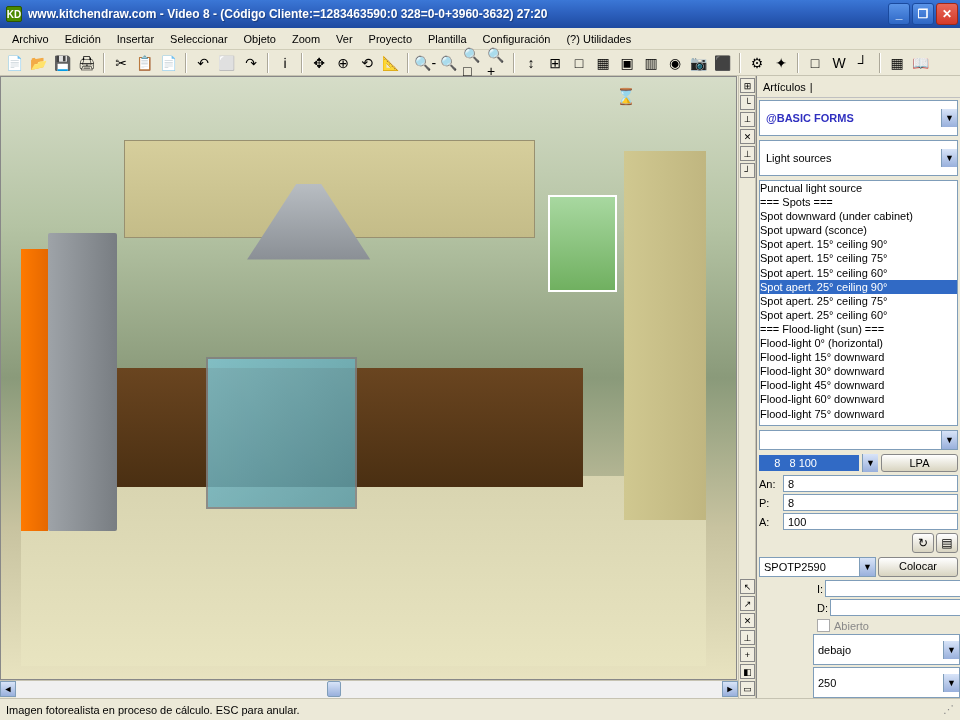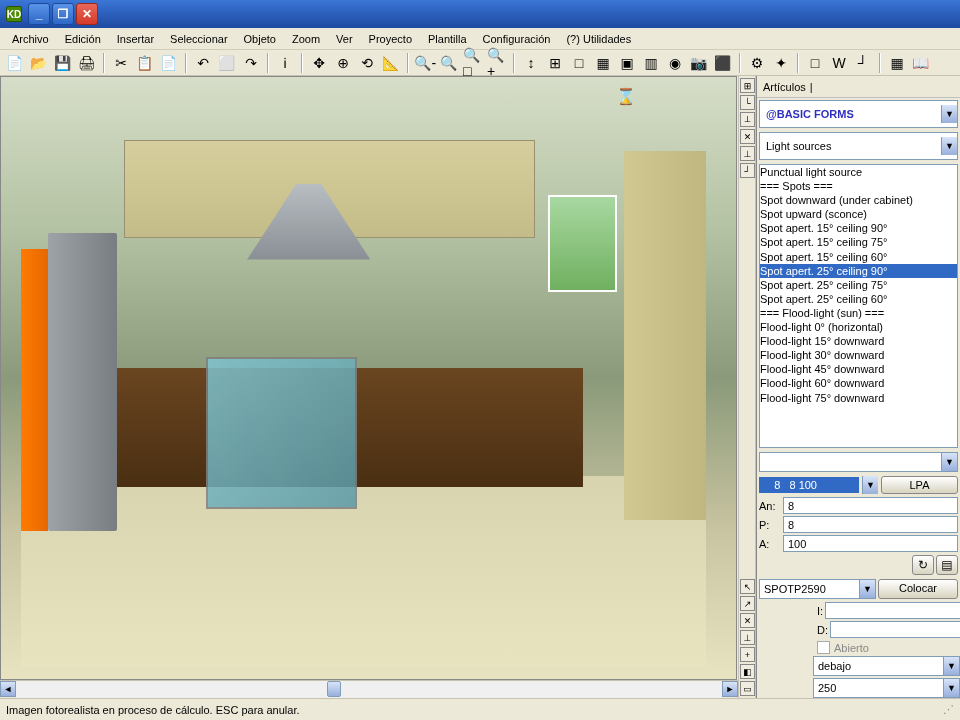--- a/index.html
+++ b/index.html
@@ -40,21 +40,21 @@
 .hourglass { position: absolute; top: 10px; right: 100px; font-size: 16px; }
 
 
 .vert-strip { width: 18px; background: #ECE9D8; border-left: 1px solid #c6c3b2; border-right: 1px solid #c6c3b2; display: flex; flex-direction: column; gap: 2px; padding: 2px 1px; }
 .vb { width: 15px; height: 15px; border: 1px solid #888; display: flex; align-items: center; justify-content: center; font-size: 9px; cursor: pointer; background: #f0ede0; }
 .vb.spacer { flex: 1; border: none; background: none; cursor: default; }
 
 
 .right-panel { width: 204px; background: #ECE9D8; display: flex; flex-direction: column; border-left: 1px solid #888; }
 .panel-header { height: 22px; background: #ECE9D8; padding: 2px 6px; border-bottom: 1px solid #c0c0c0; font-size: 11px; display: flex; align-items: center; }
-.panel-select { height: 28px; margin: 2px; display: flex; align-items: center; background: #fff; border: 1px solid #7f9db9; }
+.panel-select { height: 36px; margin: 2px; display: flex; align-items: center; background: #fff; border: 1px solid #7f9db9; }
 .panel-select span { flex: 1; padding: 0 6px; font-weight: bold; color: #3030c0; }
 .panel-select span.plain { font-weight: normal; color: #000; }
 .drop-arrow { width: 16px; height: 18px; background: linear-gradient(to bottom, #d8e4f8, #99b0dc); border-left: 1px solid #7f9db9; display: flex; align-items: center; justify-content: center; font-size: 9px; cursor: pointer; }
 .item-list { flex: 1; background: #fff; border: 1px solid #7f9db9; margin: 2px; overflow-y: scroll; font-size: 11px; }
 .item-list .li { padding: 1px 0; cursor: pointer; line-height: 1.1; }
 .item-list .li.selected { background: #316AC5; color: #fff; }
 .preview-strip { height: 20px; background: #fff; border: 1px solid #7f9db9; margin: 2px; display: flex; align-items: center; }
 .preview-drop { width: 16px; height: 18px; background: linear-gradient(to bottom, #d8e4f8, #99b0dc); border-left: 1px solid #7f9db9; display: flex; align-items: center; justify-content: center; font-size: 9px; cursor: pointer; }
 
 .lpa-row { display: flex; margin: 2px; gap: 3px; align-items: center; }
@@ -72,21 +72,21 @@
 .code-select { flex: 1; height: 20px; background: #fff; border: 1px solid #7f9db9; display: flex; align-items: center; }
 .code-select span { flex: 1; padding: 0 4px; font-size: 11px; }
 .place-btn { width: 80px; background: linear-gradient(to bottom, #fff, #d8d4c0); border: 1px solid #888; border-radius: 3px; font-size: 11px; cursor: pointer; text-align: center; padding: 2px 0; }
 
 .pos-row { display: flex; align-items: center; margin: 1px 2px; gap: 2px; }
 .pos-label { font-size: 11px; width: 14px; }
 .pos-input { flex: 1; height: 17px; background: #fff; border: 1px solid #7f9db9; padding: 0 4px; font-size: 11px; }
 
 .check-row { display: flex; align-items: center; margin: 2px 2px 2px 60px; gap: 4px; color: #888; }
 .checkbox { width: 13px; height: 13px; border: 1px solid #aaa; background: #fff; }
-.bottom-sel { height: 20px; background: #fff; border: 1px solid #7f9db9; display: flex; align-items: center; margin-left: 56px; }
+.bottom-sel { height: 31px; background: #fff; border: 1px solid #7f9db9; display: flex; align-items: center; margin-left: 56px; }
 .bottom-sel span { flex: 1; padding: 0 4px; font-size: 11px; }
 
 
 .hscroll { height: 18px; background: #ECE9D8; display: flex; border-top: 1px solid #c6c3b2; }
 .hscroll-btn { width: 16px; height: 16px; background: linear-gradient(to bottom, #d8e4f8, #99b0dc); border: 1px solid #7f9db9; display: flex; align-items: center; justify-content: center; font-size: 9px; cursor: pointer; }
 .hscroll-track { flex: 1; background: #f0f0f0; position: relative; }
 .hscroll-thumb { position: absolute; left: 44%; top: 0; width: 14px; height: 16px; background: linear-gradient(to bottom, #d8e4f8, #99b0dc); border: 1px solid #7f9db9; border-radius: 2px; }
 
 
 .statusbar { height: 22px; background: #ECE9D8; border-top: 1px solid #c6c3b2; display: flex; align-items: center; padding: 0 6px; font-size: 11px; }
@@ -95,20 +95,21 @@
 ::-webkit-scrollbar { width: 16px; }
 ::-webkit-scrollbar-track { background: #f0f0f0; }
 ::-webkit-scrollbar-thumb { background: linear-gradient(to right, #d8e4f8, #99b0dc); border: 1px solid #7f9db9; border-radius: 2px; }
 ::-webkit-scrollbar-button { height: 16px; background: linear-gradient(to bottom, #d8e4f8, #99b0dc); border: 1px solid #7f9db9; }
 </style>
 </head>
 <body>
 
 <div class="titlebar">
   <span class="app-icon">KD</span>
+  <span class="title-text">www.kitchendraw.com - Video 8 - (Código Cliente:=1283463590:0 328=0-0+3960-3632) 27:20</span>
   <div class="window-buttons">
     <div class="win-btn">_</div>
     <div class="win-btn">❐</div>
     <div class="win-btn close">✕</div>
   </div>
 </div>
 
 <div class="menubar" id="menubar">
     <div class="menu-item">Archivo</div>
     <div class="menu-item">Edición</div>

